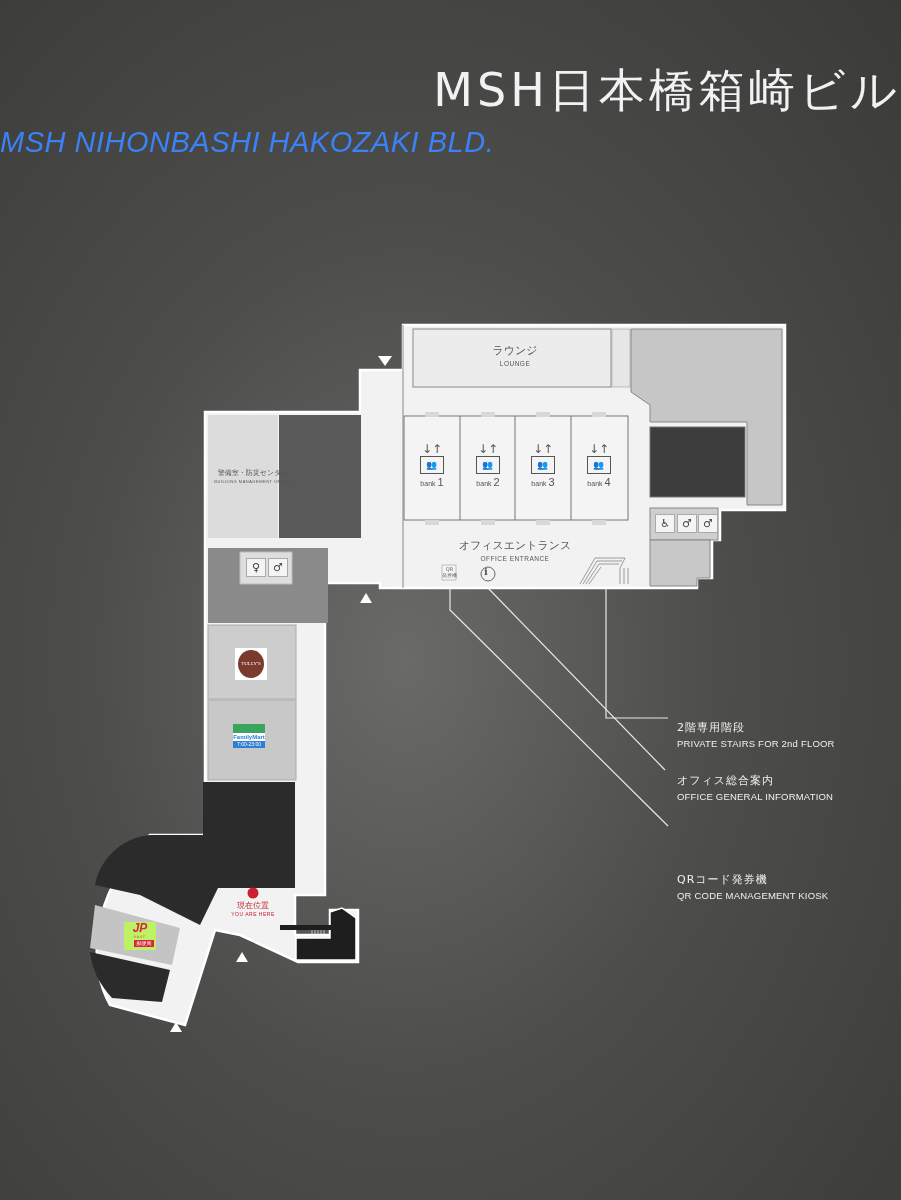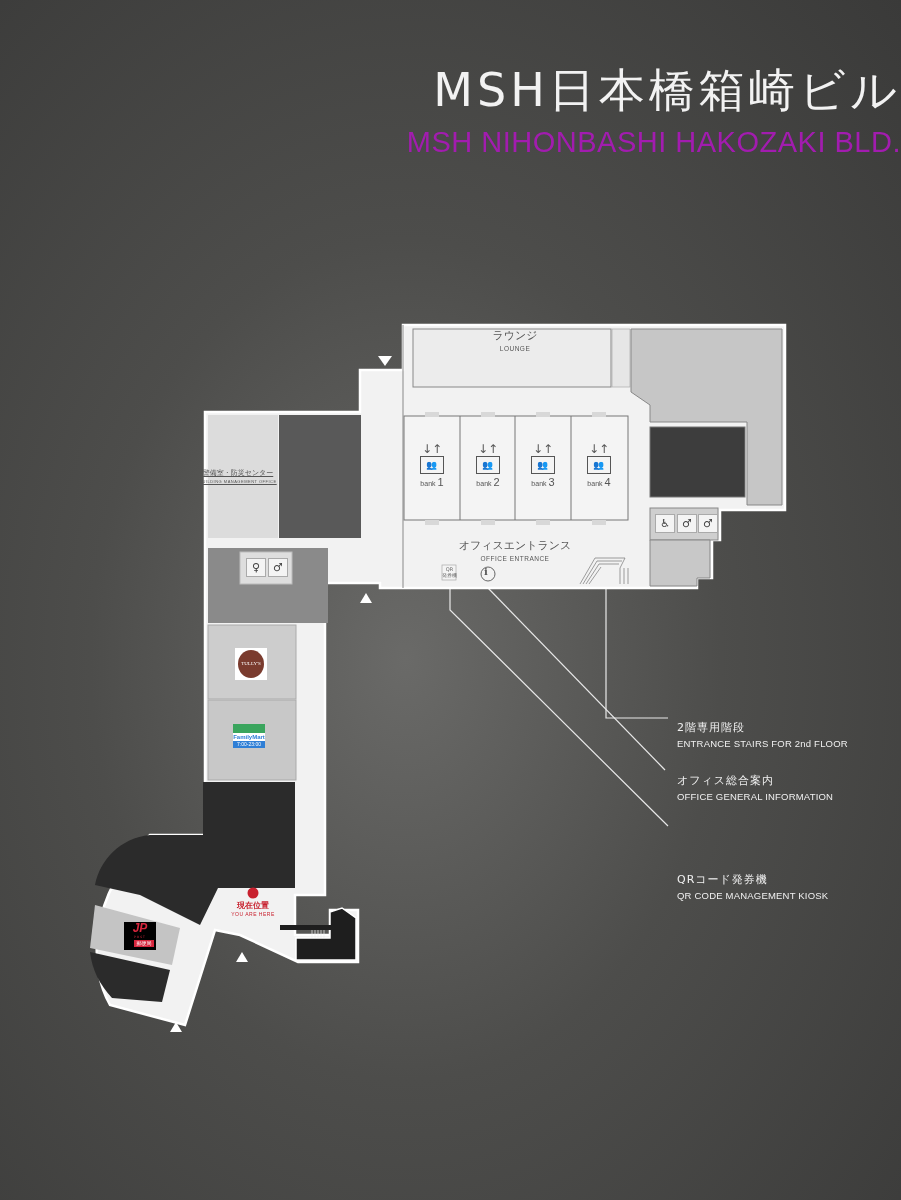--- a/index.html
+++ b/index.html
@@ -1,22 +1,22 @@
 <!DOCTYPE html>
 <html><head>
 <meta charset="utf-8">
 <style>
   html,body{margin:0;padding:0;}
   body{width:901px;height:1200px;overflow:hidden;position:relative;
     background: radial-gradient(ellipse at 45% 55%, #6a6a68 0%, #4d4d4b 45%, #3a3a39 100%);
     font-family:"DejaVu Sans","Liberation Sans",sans-serif;}
   .title-jp{position:absolute;left:0;width:901px;top:60px;text-align:right;color:#f2f2f2;
     font-size:46px;letter-spacing:4px;font-weight:400;}
-  .title-en{position:absolute;left:0;width:901px;top:126px;text-align:right;color:#a21caf;
-    font-family:"Liberation Sans",sans-serif;font-size:29px;letter-spacing:0.5px;}
+  .title-en{position:absolute;left:0;width:901px;top:126px;text-align:left;color:#3b82f6;
+    font-family:"Liberation Sans",sans-serif;font-size:29px;letter-spacing:0.5px;font-style:italic;}
   svg{position:absolute;left:0;top:0;}
   .legend{position:absolute;left:677px;color:#f0f0f0;}
   .legend .jp{font-size:11px;letter-spacing:1px;}
   .legend .en{font-family:"Liberation Sans",sans-serif;font-size:9.5px;margin-top:3px;letter-spacing:0.2px;}
   .lbl{position:absolute;text-align:center;color:#555;}
   .lbl .jp{font-size:11px;}
   .lbl .en{font-family:"Liberation Sans",sans-serif;font-size:6.5px;letter-spacing:0.5px;margin-top:2px;}
   .bank{position:absolute;width:56px;text-align:center;color:#555;}
   .bank .arrows{font-size:12px;line-height:12px;}
   .bank .elv{width:22px;height:16px;border:1px solid #555;margin:1px auto 2px;font-size:9px;line-height:16px;color:#444;}
@@ -109,34 +109,34 @@
     <polygon points="236,962 248,962 242,952"></polygon>
     <polygon points="170,1032 182,1032 176,1022"></polygon>
   </g>
 
   <circle cx="253" cy="893" r="5.5" fill="#c8202e"></circle>
 
   <circle cx="488" cy="574" r="7" fill="none" stroke="#666" stroke-width="1"></circle>
   <rect x="442" y="565" width="14" height="15" fill="#f4f4f4" stroke="#aaa" stroke-width="0.7"></rect>
 </svg>
 
-<div class="lbl" style="left:470px;top:328px;width:90px;">
+<div class="lbl" style="left:470px;top:343px;width:90px;">
   <div class="jp">ラウンジ</div>
   <div class="en">LOUNGE</div>
 </div>
 <div class="lbl" style="left:430px;top:538px;width:170px;text-align:center;">
   <div class="jp">オフィスエントランス</div>
   <div class="en">OFFICE ENTRANCE</div>
 </div>
-<div class="lbl" style="left:198px;top:468px;width:80px;text-decoration:underline;">
+<div class="lbl" style="left:213px;top:468px;width:80px;">
   <div class="jp" style="font-size:7px;">警備室・防災センター</div>
   <div class="en" style="font-size:4px;margin-top:1px;">BUILDING MANAGEMENT OFFICE</div>
 </div>
 <div class="lbl" style="left:220px;top:900px;width:66px;color:#c8202e;">
-  <div class="jp" style="font-size:8px;font-weight:bold;">現在位置</div>
+  <div class="jp" style="font-size:8px;">現在位置</div>
   <div class="en" style="font-size:5px;margin-top:0;">YOU ARE HERE</div>
 </div>
 
 <div class="bank" style="left:404px;top:443px;">
   <div class="arrows">↓↑</div>
   <div class="elv">👥</div>
   <div class="name"><span>bank</span> <b>1</b></div>
 </div>
 <div class="bank" style="left:460px;top:443px;">
   <div class="arrows">↓↑</div>
@@ -170,29 +170,29 @@
 <div class="logo" style="left:235px;top:648px;width:32px;height:32px;background:#fff;">
   <div style="width:26px;height:28px;margin:2px auto;border-radius:50%;background:#7a3b2e;color:#fff;font-size:5px;text-align:center;line-height:28px;font-family:'Liberation Serif',serif;">TULLY'S</div>
 </div>
 
 <div class="logo" style="left:233px;top:724px;width:32px;">
   <div style="height:9px;background:#3aa55d;"></div>
   <div style="height:8px;background:#fff;color:#2f7fd6;font-size:6px;line-height:8px;text-align:center;font-family:'Liberation Sans',sans-serif;font-weight:bold;">FamilyMart</div>
   <div style="height:7px;background:#2f7fd6;color:#fff;font-size:5px;line-height:7px;text-align:center;font-family:'Liberation Sans',sans-serif;">7:00-23:00</div>
 </div>
 
-<div class="logo" style="left:124px;top:922px;width:32px;height:28px;background:#000000;">
+<div class="logo" style="left:124px;top:922px;width:32px;height:28px;background:#bef264;">
   <div style="color:#d7263d;font-weight:bold;font-style:italic;font-size:12px;text-align:center;line-height:13px;font-family:'Liberation Sans',sans-serif;">JP</div>
   <div style="color:#d7263d;font-size:3px;text-align:center;letter-spacing:1px;">POST</div>
   <div style="margin:1px 2px 0 10px;background:#d7263d;color:#fff;font-size:5px;text-align:center;line-height:7px;">郵便局</div>
 </div>
 
 <div class="legend" style="top:720px;">
   <div class="jp">2階専用階段</div>
-  <div class="en">ENTRANCE STAIRS FOR 2nd FLOOR</div>
+  <div class="en">PRIVATE STAIRS FOR 2nd FLOOR</div>
 </div>
 <div class="legend" style="top:773px;">
   <div class="jp">オフィス総合案内</div>
   <div class="en">OFFICE GENERAL INFORMATION</div>
 </div>
 <div class="legend" style="top:872px;">
   <div class="jp">QRコード発券機</div>
   <div class="en">QR CODE MANAGEMENT KIOSK</div>
 </div>
 

